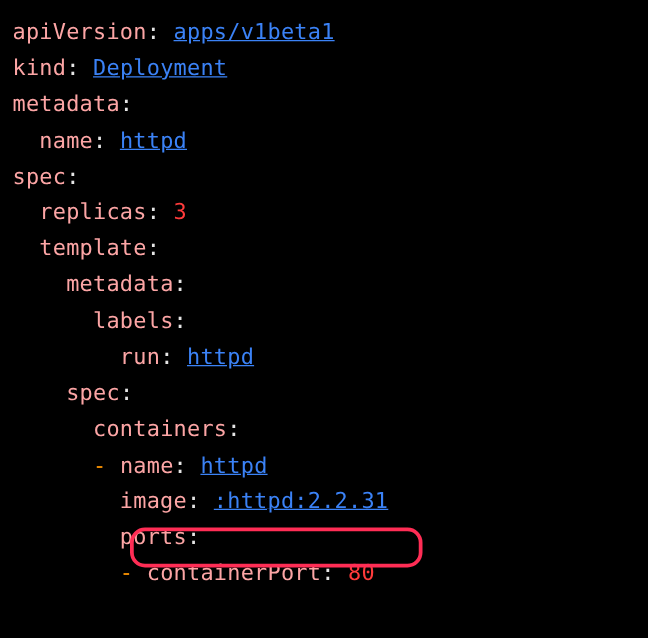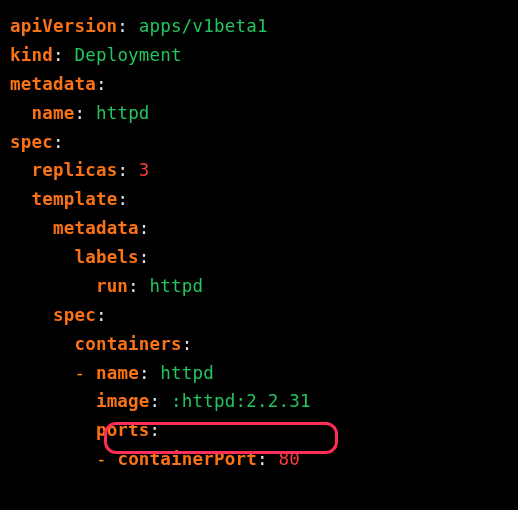--- a/index.html
+++ b/index.html
@@ -10,22 +10,22 @@
     line-height: 1.65;
     padding: 12px 10px;
     color: #e5e5e5;
     width: 518px;
     height: 510px;
     overflow: hidden;
     letter-spacing: 0.2px;
   }
   .code-block { white-space: pre; }
   .ln { display: block; }
-  .key { color: #f97316; font-weight: bold; } 
-  .str { color: #22c55e; } 
+  .key { color: #fca5a5; } 
+  .str { color: #3b82f6; text-decoration: underline; } 
   .num { color: #ff3b3b; } 
   .dash { color: #ff9500; } 
   .punc { color: #e5e5e5; }
   .highlight-box {
     position: absolute;
     border: 3.5px solid #ff2d55;
     border-radius: 12px;
     pointer-events: none;
   }
   .wrapper { position: relative; }

